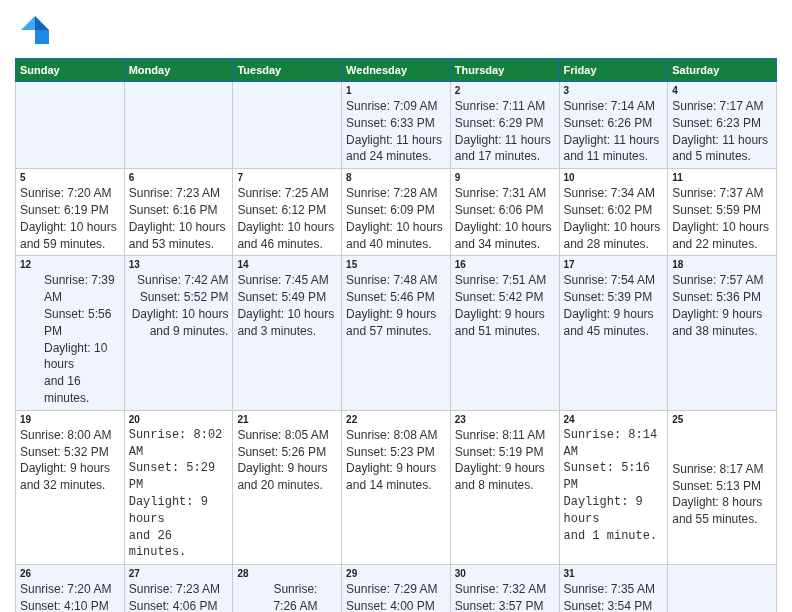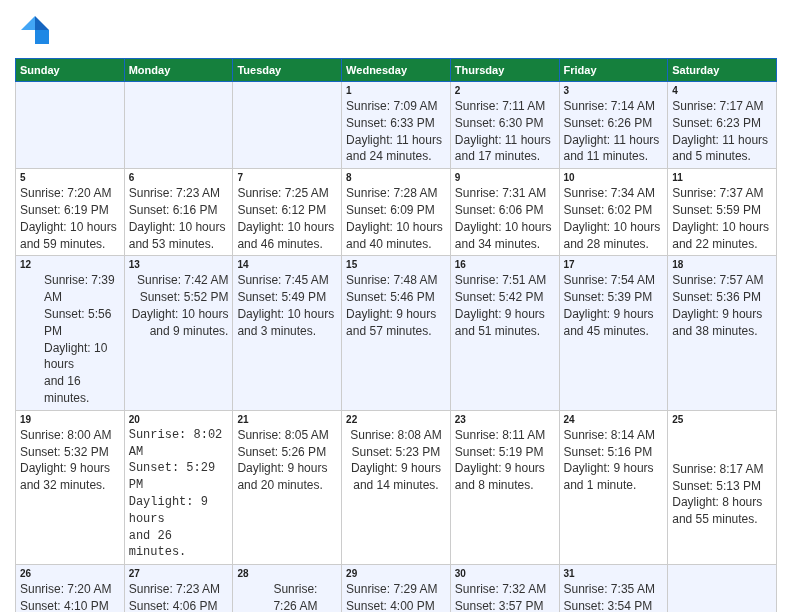--- a/index.html
+++ b/index.html
@@ -128,21 +128,21 @@
           <td>
             <span class="day-num">1</span>
             <div class="cell-text" style="white-space: pre-line;">Sunrise: 7:09 AM
 Sunset: 6:33 PM
 Daylight: 11 hours
 and 24 minutes.</div>
           </td>
           <td>
             <span class="day-num">2</span>
             <div class="cell-text" style="white-space: pre-line;">Sunrise: 7:11 AM
-Sunset: 6:30 PM
+Sunset: 6:29 PM
 Daylight: 11 hours
 and 17 minutes.</div>
           </td>
           <td>
             <span class="day-num">3</span>
             <div class="cell-text" style="white-space: pre-line;">Sunrise: 7:14 AM
 Sunset: 6:26 PM
 Daylight: 11 hours
 and 11 minutes.</div>
           </td>
@@ -273,35 +273,35 @@
           </td>
           <td>
             <span class="day-num">21</span>
             <div class="cell-text" style="white-space: pre-line;">Sunrise: 8:05 AM
 Sunset: 5:26 PM
 Daylight: 9 hours
 and 20 minutes.</div>
           </td>
           <td>
             <span class="day-num">22</span>
-            <div class="cell-text" style="white-space: pre-line; text-align: center;">Sunrise: 8:08 AM
+            <div class="cell-text" style="white-space: pre-line;">Sunrise: 8:08 AM
 Sunset: 5:23 PM
 Daylight: 9 hours
 and 14 minutes.</div>
           </td>
           <td>
             <span class="day-num">23</span>
             <div class="cell-text" style="white-space: pre-line;">Sunrise: 8:11 AM
 Sunset: 5:19 PM
 Daylight: 9 hours
 and 8 minutes.</div>
           </td>
           <td>
             <span class="day-num">24</span>
-            <div class="cell-text" style="white-space: pre-line;">Sunrise: 8:14 AM
+            <div class="cell-text" style="white-space: pre-line; font-family: Liberation Mono, monospace;">Sunrise: 8:14 AM
 Sunset: 5:16 PM
 Daylight: 9 hours
 and 1 minute.</div>
           </td>
           <td>
             <span class="day-num">25</span>
             <div class="cell-text" style="white-space: pre-line; margin-top: 36px;">Sunrise: 8:17 AM
 Sunset: 5:13 PM
 Daylight: 8 hours
 and 55 minutes.</div>

